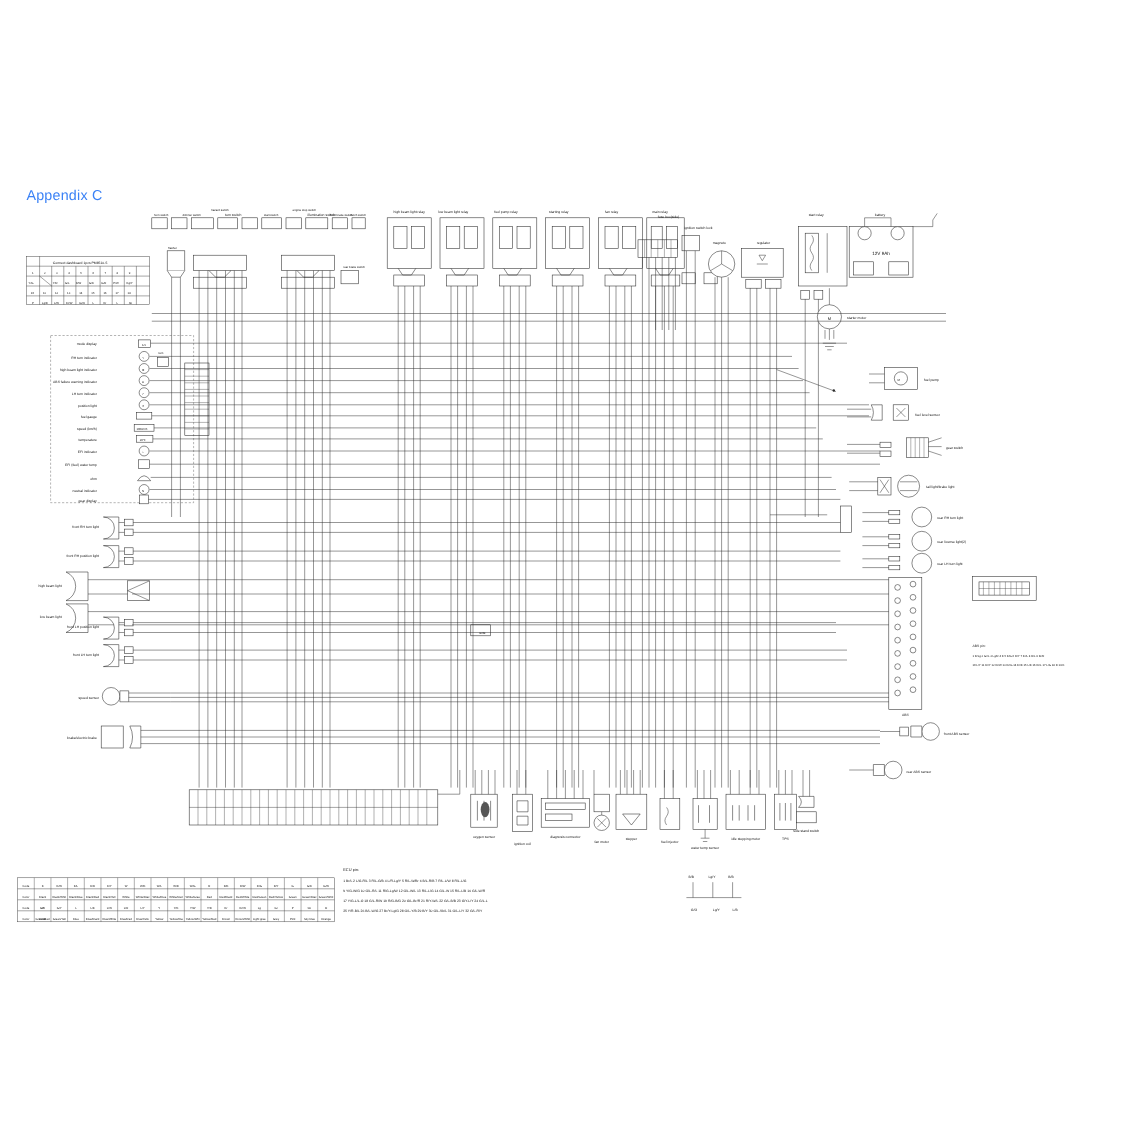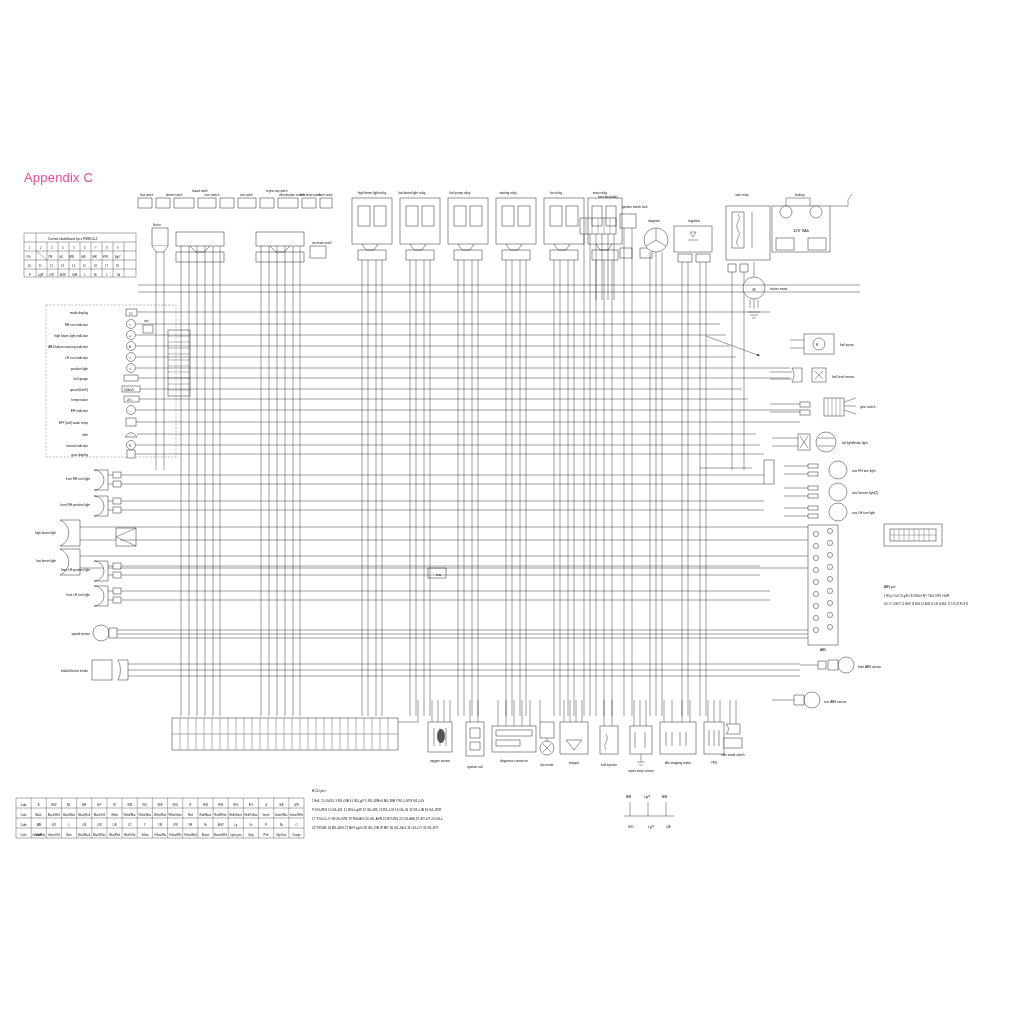--- a/index.html
+++ b/index.html
@@ -1,19 +1,19 @@
 <!DOCTYPE html>
 <html><head>
 <meta charset="utf-8">
 <style>
   html,body{margin:0;padding:0;background:#ffffff;}
   body{width:1024px;height:1024px;position:relative;overflow:hidden;
        font-family:"Liberation Sans",sans-serif;color:#1a1a1a;}
   #sheet{position:absolute;left:0;top:0;width:1024px;height:1024px;}
-  .title{position:absolute;left:24px;top:170px;font-size:13px;color:#ec4899;letter-spacing:.2px;}
+  .title{position:absolute;left:24px;top:170px;font-size:13px;color:#3b82f6;letter-spacing:.2px;}
   svg{position:absolute;left:0;top:0;}
   text{font-family:"Liberation Sans",sans-serif;fill:#111;}
   .lbl{font-size:2.6px;}
   .lbl3{font-size:3.1px;}
   .lbl35{font-size:3.6px;}
   .lbl4{font-size:4.2px;}
   .w{stroke:#2b2b2b;stroke-width:.45;fill:none;}
   .w2{stroke:#3a3a3a;stroke-width:.35;fill:none;}
   .bx{stroke:#2b2b2b;stroke-width:.5;fill:none;}
   .bxf{stroke:#2b2b2b;stroke-width:.5;fill:#fff;}

